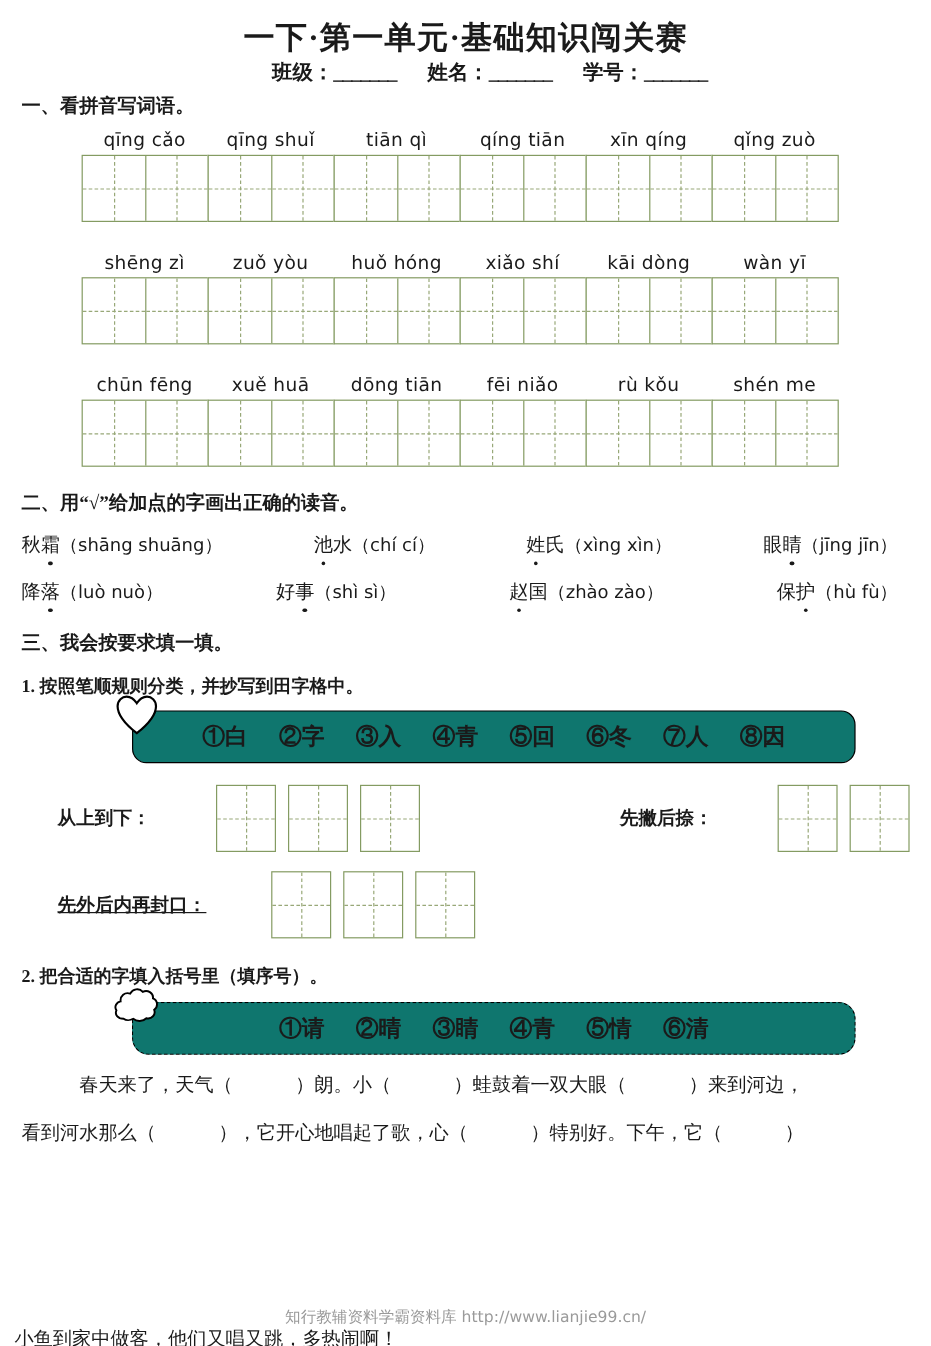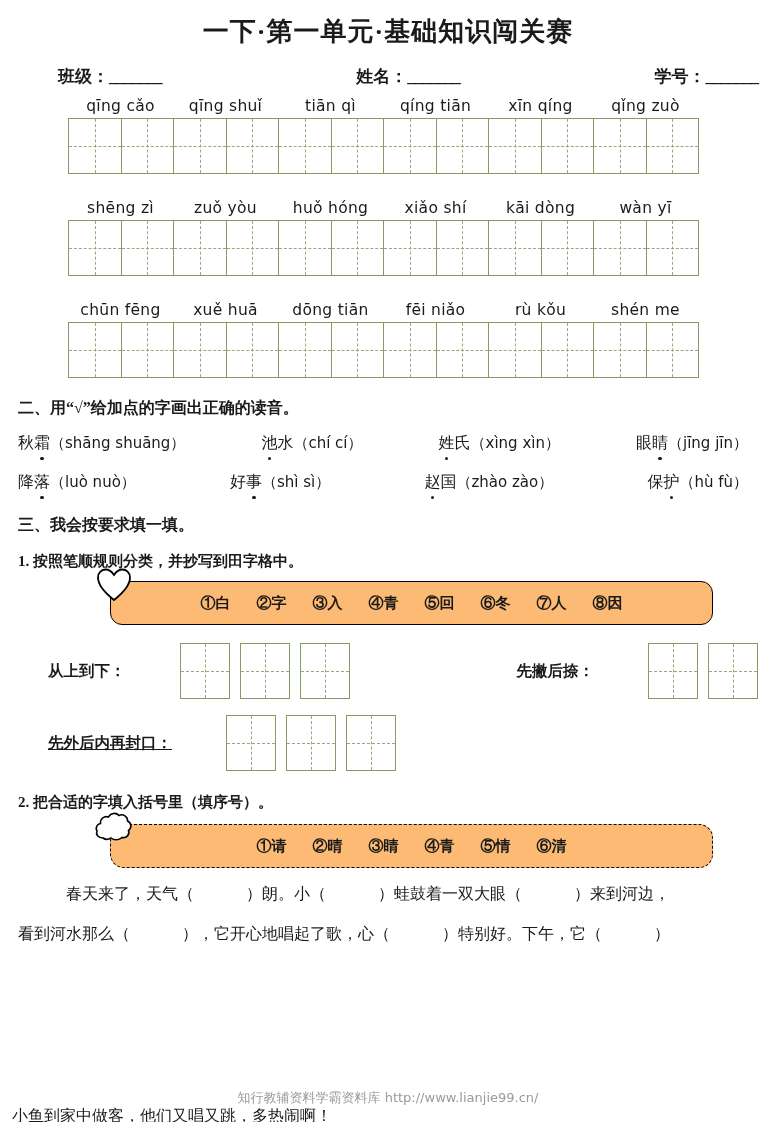--- a/index.html
+++ b/index.html
@@ -27,25 +27,24 @@
   .doc-title {
     text-align: center;
     font-size: 26px;
     font-weight: bold;
     letter-spacing: 1px;
     margin: 14px 0 0 0;
     font-family: "Liberation Serif", "DejaVu Serif", serif;
   }
   .idline {
     display: flex;
-    justify-content: space-between;
+    justify-content: center;
     gap: 26px;
     font-size: 17px;
     font-weight: bold;
-    margin-top: 16px;
     padding-left: 40px;
   }
   .idline .field {
     white-space: nowrap;
   }
   .idline .blank {
     letter-spacing: -1px;
     font-weight: bold;
   }
 
@@ -158,23 +157,23 @@
     margin-top: 10px;
   }
   .bank {
     margin-left: 92px;
     margin-right: 45px;
     height: 42px;
     display: flex;
     align-items: center;
     justify-content: center;
     gap: 26px;
-    font-size: 15px;
-    font-weight: bold;
-    background: #fdba74;
+    font-size: 19px;
+    font-weight: bold;
+    background: #0f766e;
   }
   .bank.solid {
     border: 1.6px solid #000;
     border-radius: 12px;
   }
   .bank.dashed {
     border: 1.6px dashed #000;
     border-radius: 14px;
     margin-right: 45px;
   }
@@ -243,20 +242,21 @@
 <div class="page">
 
   <div class="doc-title">一下·第一单元·基础知识闯关赛</div>
 
   <div class="idline">
     <span class="field"><span>班级：</span><span class="blank">_______</span></span>
     <span class="field"><span>姓名：</span><span class="blank">_______</span></span>
     <span class="field"><span>学号：</span><span class="blank">_______</span></span>
   </div>
 
+  <div class="sec-h">一、看拼音写词语。</div>
 
   <div class="pinyin-block">
     <div class="pin-row">
       <div class="pin-cellgroup">
           <div class="pin-text">qīng cǎo</div>
           <div class="tzg two">
             <div class="cell"></div>
             <div class="cell"></div>
           </div>
         </div>

